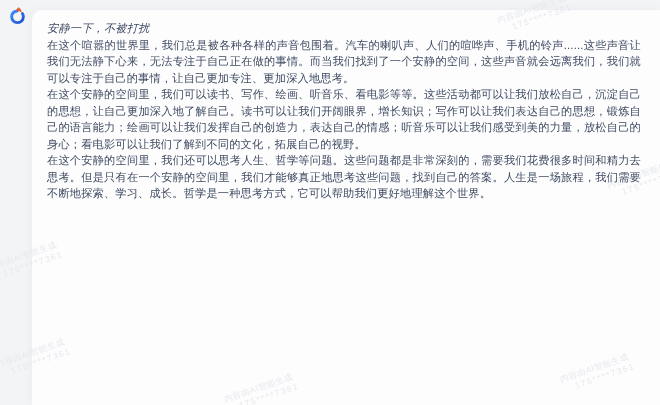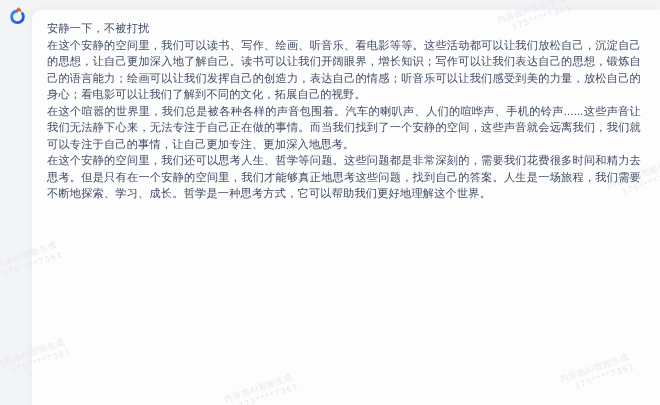--- a/index.html
+++ b/index.html
@@ -13,21 +13,21 @@
     background:#fdfdfe;border-top-left-radius:10px;
     box-shadow:-2px -2px 6px rgba(120,130,150,0.06);
   }
   .logo{position:absolute;left:8px;top:6px;width:19px;height:19px;z-index:5;}
   .content{
     position:absolute;left:47px;top:20px;width:594px;z-index:2;
     color:#3f4b62;font-size:11.2px;line-height:16.55px;
     text-align:justify;letter-spacing:0.2px;
   }
   .content p{margin:0;padding:0;}
-  .content .title{text-align:left;}
+  .content .title{text-align:left;font-style:italic;}
   .wm{
     position:absolute;z-index:1;transform:rotate(-19deg);
     color:#e6e8ec;font-size:8.5px;line-height:10.5px;
     white-space:nowrap;display:flex;flex-direction:column;
     pointer-events:none;letter-spacing:0.5px;
   }
   .wm .wm-l2{margin-left:12px;letter-spacing:1.5px;}
 </style>
 </head>
 <body>
@@ -73,18 +73,18 @@
           <stop offset="1" stop-color="#f08c3c"></stop>
         </linearGradient>
       </defs>
       <path d="M11.6 6.3 C 7.4 6.9 4.6 9.8 4.6 13.6 c0 4.1 3.3 7.4 7.4 7.4 s7.4-3.3 7.4-7.4 c0-1.5-.45-2.9-1.2-4.1" fill="none" stroke="url(#lgB)" stroke-width="3.6" stroke-linecap="round"></path>
       <path d="M13.2 1.6 c2.9 1.4 4.3 3.8 3.9 6.6 c-1.9-1.7-4.2-2.3-6.4-1.8 c.1-2.2 1-3.9 2.5-4.8 z" fill="url(#lgR)"></path>
     </svg>
   </div>
 
   <div class="content">
     <p class="title">安静一下，不被打扰</p>
+    <p>在这个喧嚣的世界里，我们总是被各种各样的声音包围着。汽车的喇叭声、人们的喧哗声、手机的铃声......这些声音让我们无法静下心来，无法专注于自己正在做的事情。而当我们找到了一个安静的空间，这些声音就会远离我们，我们就可以专注于自己的事情，让自己更加专注、更加深入地思考。</p>
     <p>在这个安静的空间里，我们可以读书、写作、绘画、听音乐、看电影等等。这些活动都可以让我们放松自己，沉淀自己的思想，让自己更加深入地了解自己。读书可以让我们开阔眼界，增长知识；写作可以让我们表达自己的思想，锻炼自己的语言能力；绘画可以让我们发挥自己的创造力，表达自己的情感；听音乐可以让我们感受到美的力量，放松自己的身心；看电影可以让我们了解到不同的文化，拓展自己的视野。</p>
-    <p>在这个喧嚣的世界里，我们总是被各种各样的声音包围着。汽车的喇叭声、人们的喧哗声、手机的铃声......这些声音让我们无法静下心来，无法专注于自己正在做的事情。而当我们找到了一个安静的空间，这些声音就会远离我们，我们就可以专注于自己的事情，让自己更加专注、更加深入地思考。</p>
     <p>在这个安静的空间里，我们还可以思考人生、哲学等问题。这些问题都是非常深刻的，需要我们花费很多时间和精力去思考。但是只有在一个安静的空间里，我们才能够真正地思考这些问题，找到自己的答案。人生是一场旅程，我们需要不断地探索、学习、成长。哲学是一种思考方式，它可以帮助我们更好地理解这个世界。</p>
   </div>
 
 </div>
 
 </body></html>

